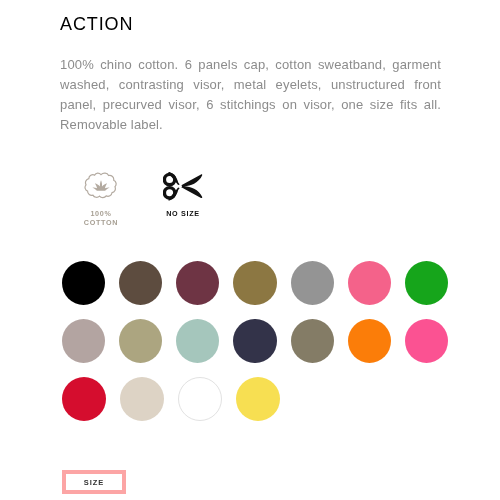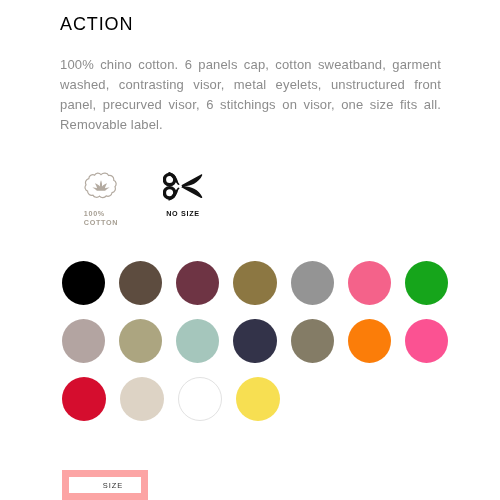--- a/index.html
+++ b/index.html
@@ -64,20 +64,21 @@
     display: flex;
     align-items: center;
     justify-content: center;
   }
   .feature-label {
     margin-top: 5px;
     font-size: 7.2px;
     font-weight: bold;
     letter-spacing: 0.7px;
     line-height: 9px;
+    text-align: center;
     white-space: pre-line;
   }
   .feature-cotton .feature-label { color: #a79f93; }
   .feature-nolabel .feature-label { color: #111111; }
 
   
   .swatches {
     position: absolute;
     left: 62px;
     top: 261px;
@@ -95,31 +96,30 @@
     box-sizing: border-box;
   }
 
   
   .size-button {
     position: absolute;
     left: 62px;
     top: 470px;
     width: 56px;
     height: 16px;
-    border: 7px solid #fca5a5;
+    border: 4px solid #fca5a5;
     background: #ffffff;
     display: flex;
     align-items: center;
     justify-content: center;
     font-size: 7.5px;
-    font-weight: normal;
+    font-weight: bold;
     letter-spacing: 0.9px;
     color: #333333;
     cursor: pointer;
-    padding-left: 16px;
   }
 </style>
 </head>
 <body>
 
 <div id="page">
 
   <div class="title">ACTION</div>
 
   <div class="description">100% chino cotton. 6 panels cap, cotton sweatband, garment washed, contrasting visor, metal eyelets, unstructured front panel, precurved visor, 6 stitchings on visor, one size fits all. Removable label.</div>

